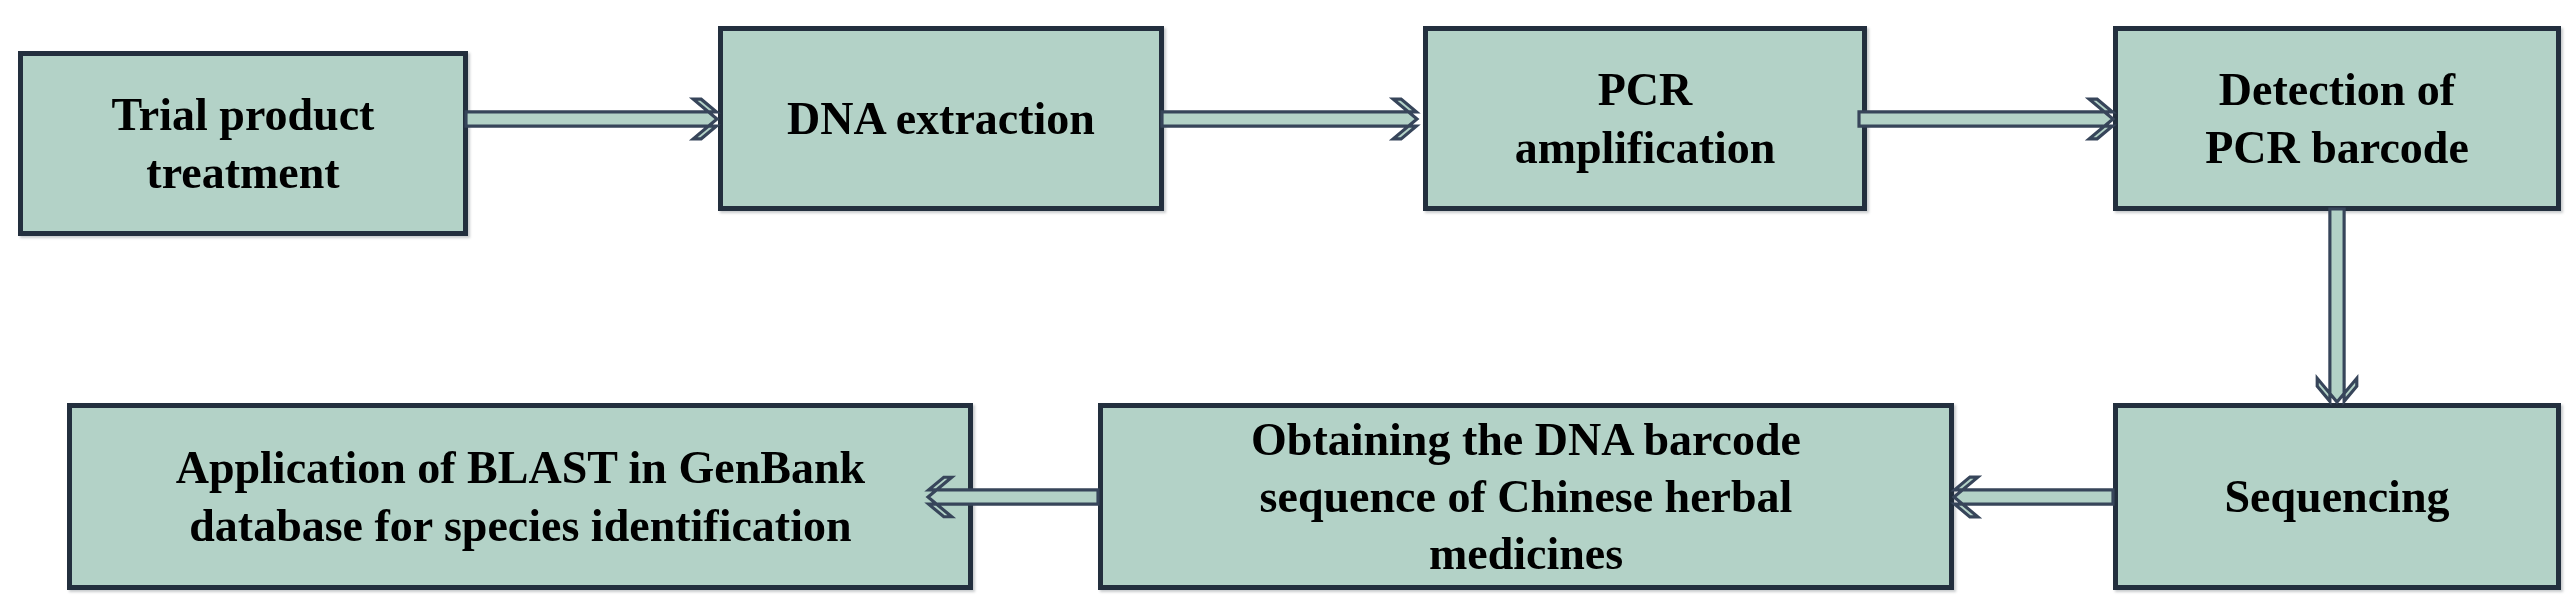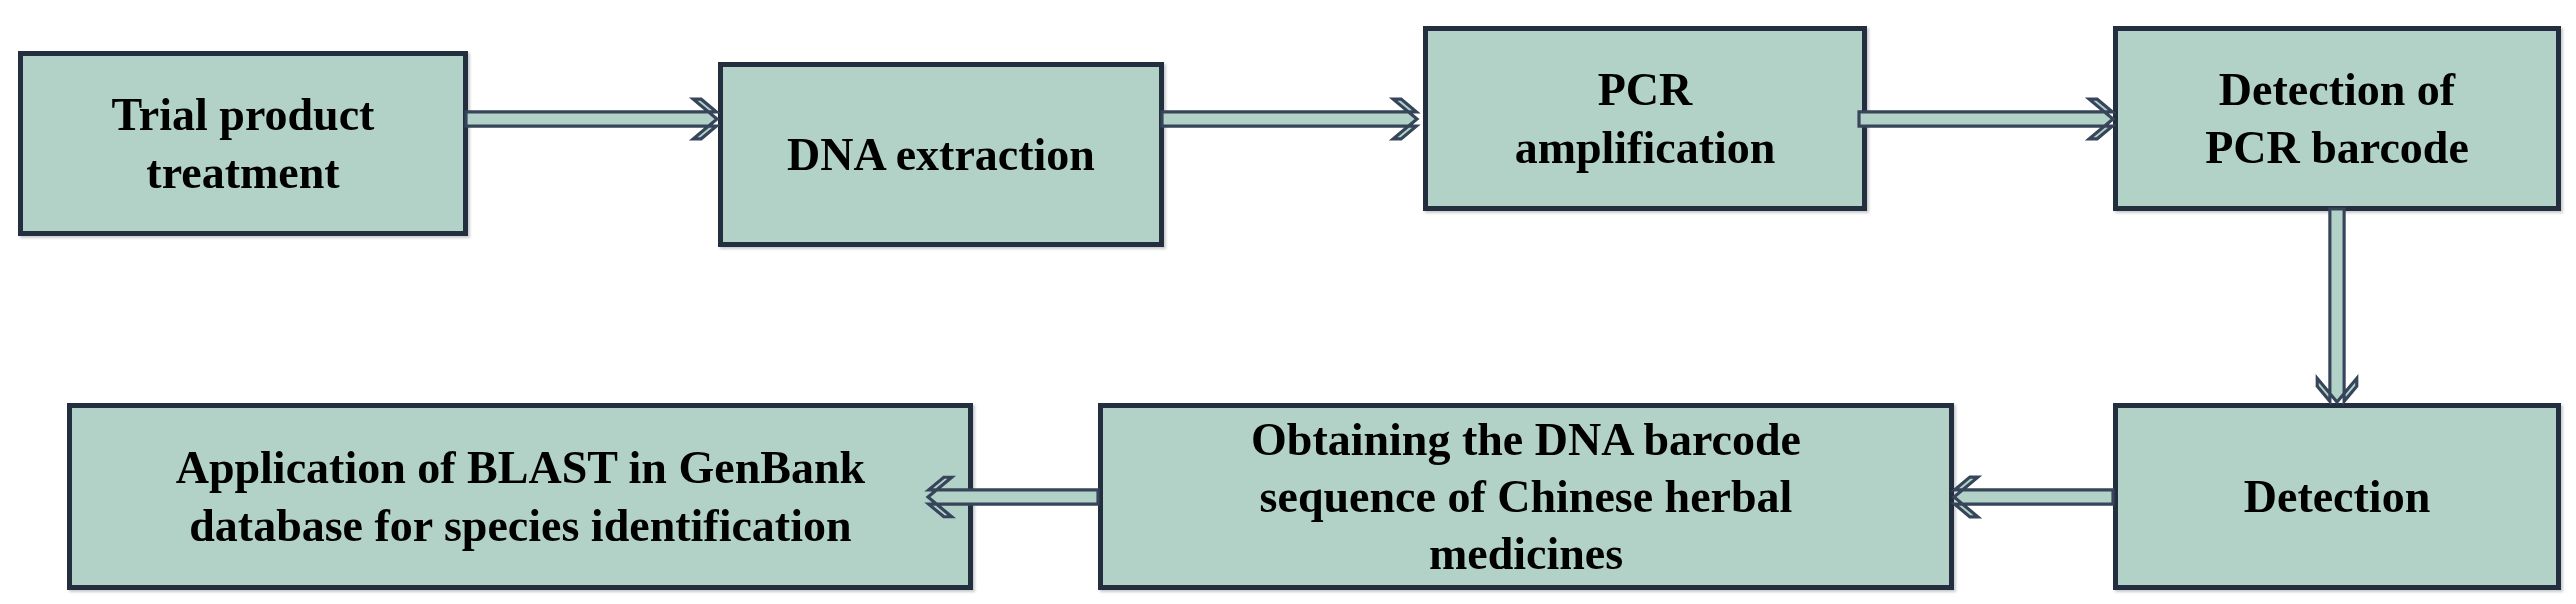--- a/index.html
+++ b/index.html
@@ -52,36 +52,36 @@
 </head>
 <body>
 
 <div class="canvas">
 
   <div class="node" style="left:18px; top:26px; width:450px; height:185px;margin-top:25px;">
     <span class="node-label">Trial product
 treatment</span>
   </div>
 
-  <div class="node" style="left:718px; top:26px; width:446px; height:185px;margin-top:36px;">
+  <div class="node" style="left:718px; top:26px; width:446px; height:185px;">
     <span class="node-label">DNA extraction</span>
   </div>
 
   <div class="node" style="left:1423px; top:26px; width:444px; height:185px;">
     <span class="node-label">PCR
 amplification</span>
   </div>
 
   <div class="node" style="left:2113px; top:26px; width:448px; height:185px;">
     <span class="node-label">Detection of
 PCR barcode</span>
   </div>
 
   <div class="node" style="left:2113px; top:403px; width:448px; height:187px;">
-    <span class="node-label">Detection</span>
+    <span class="node-label">Sequencing</span>
   </div>
 
   <div class="node" style="left:1098px; top:403px; width:856px; height:187px;">
     <span class="node-label">Obtaining the DNA barcode
 sequence of Chinese herbal
 medicines</span>
   </div>
 
   <div class="node" style="left:21.4px; top:403px; width:906px; height:187px;margin-left:46px;">
     <span class="node-label">Application of BLAST in GenBank

